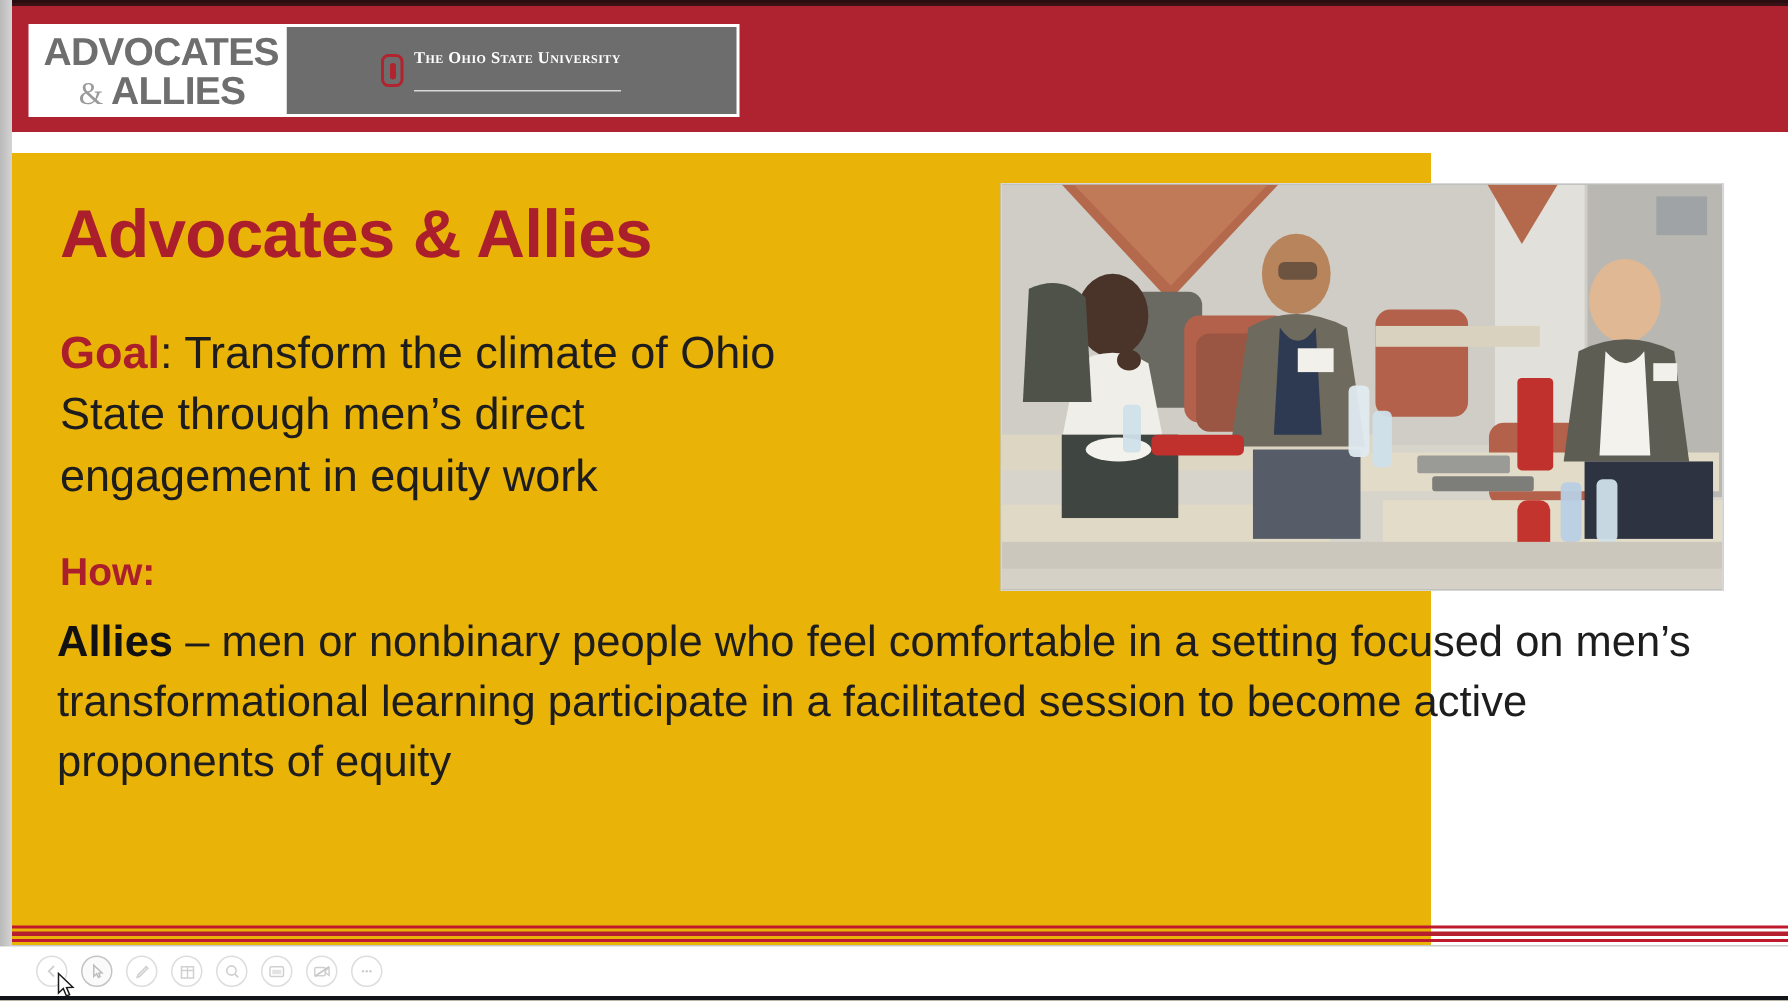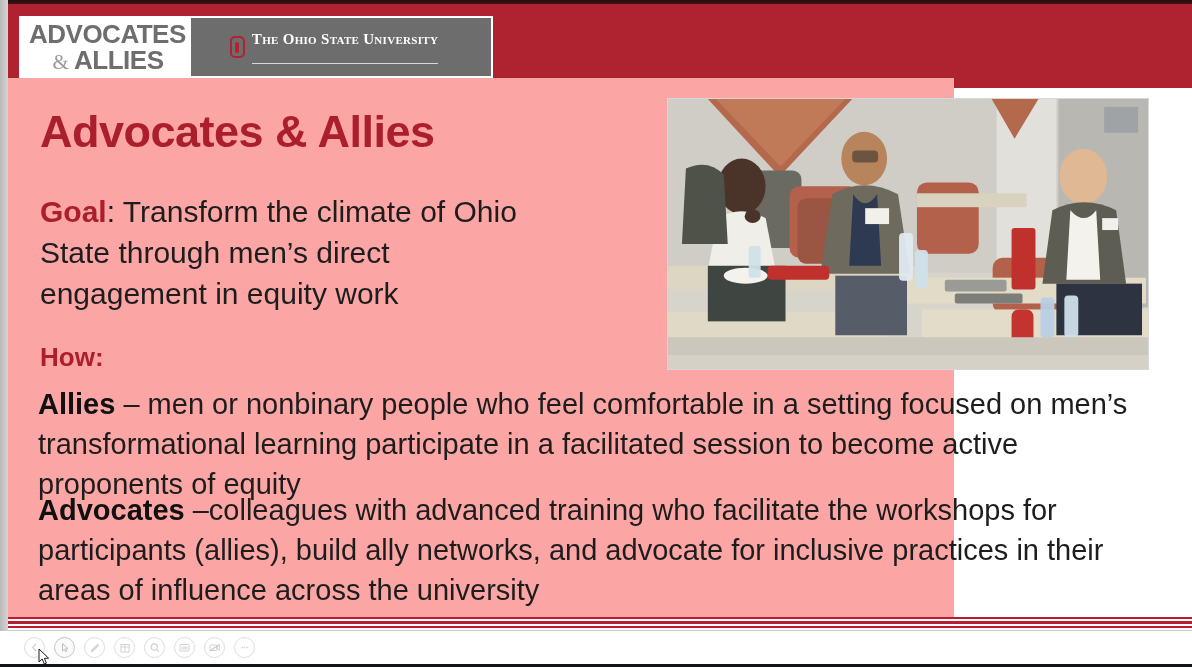--- a/index.html
+++ b/index.html
@@ -96,33 +96,33 @@
     display: block;
     width: 4px; height: 11px;
     background: #b1232f;
     border-radius: 2px;
   }
   .osu-text {
     color: #ffffff;
     font-family: "Liberation Serif", serif;
     font-variant: small-caps;
     font-weight: bold;
-    font-size: 15px;
+    font-size: 11px;
     letter-spacing: 0.3px;
     border-bottom: 1px solid #d8d8d8;
     padding-bottom: 15px;
     white-space: nowrap;
   }
 
   
   .body-area {
     position: absolute;
-    left: 0; top: 76px;
+    left: 0; top: 100px;
     width: 946px; height: 540px;
-    background: #fca5a5;
+    background: #eab308;
   }
 
   .title {
     position: absolute;
     left: 32px; top: 28px;
     font-family: "Liberation Sans", sans-serif;
     font-weight: bold;
     font-size: 45px;
     color: #ab1f2d;
     letter-spacing: -0.5px;
@@ -259,23 +259,20 @@
       <div class="goal">
         <b>Goal</b><span>:</span><span> Transform the climate of Ohio State through men’s direct engagement in equity work</span>
       </div>
 
       <div class="how">How:</div>
 
       <div class="para allies">
         <b>Allies</b><span> – men or nonbinary people who feel comfortable in a setting focused on men’s transformational learning participate in a facilitated session to become active proponents of equity</span>
       </div>
 
-      <div class="para advocates">
-        <b>Advocates</b><span> –colleagues with advanced training who facilitate the workshops for participants (allies), build ally networks, and advocate for inclusive practices in their areas of influence across the university</span>
-      </div>
 
       <div class="photo">
         <svg viewBox="0 0 482 272" preserveAspectRatio="none">
           <rect x="0" y="0" width="482" height="272" fill="#d7d4cc"></rect>
 
           <rect x="0" y="0" width="482" height="175" fill="#cfcdc6"></rect>
           <rect x="330" y="0" width="60" height="200" fill="#e2e0da"></rect>
           <rect x="392" y="0" width="90" height="210" fill="#b9b7b2"></rect>
           <rect x="438" y="8" width="34" height="26" fill="#9fa3a6"></rect>
 

